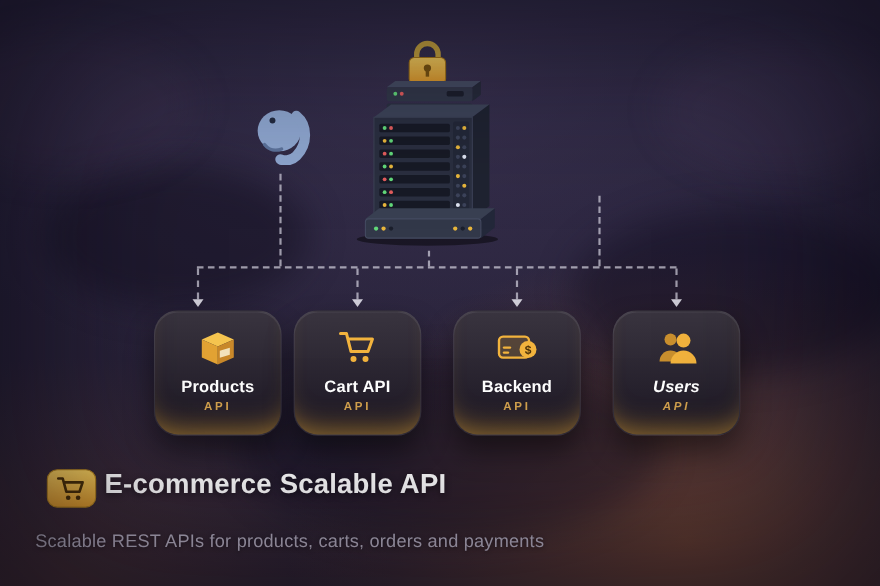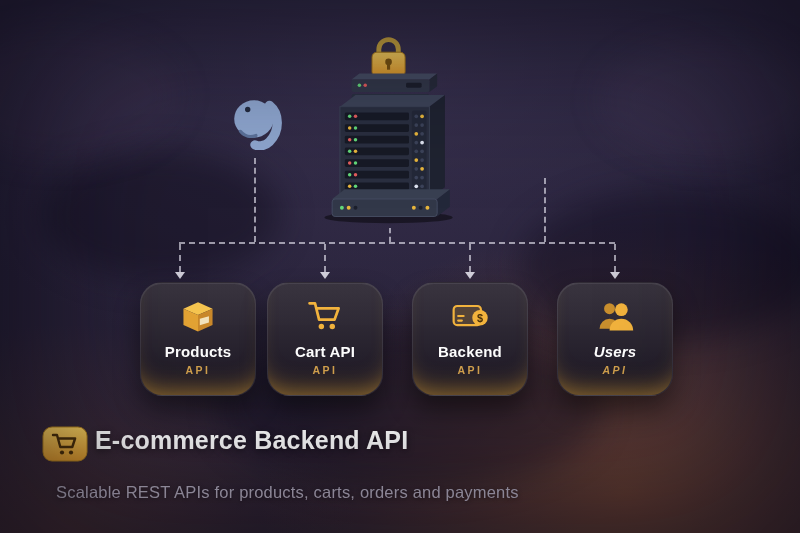--- a/index.html
+++ b/index.html
@@ -43,21 +43,21 @@
       inset 0 1px 0 rgba(255,255,255,0.08);
     display:flex;flex-direction:column;align-items:center;padding-top:13px;box-sizing:border-box;}
   .card .ic{height:40px;display:flex;align-items:center;justify-content:center;}
   .card-title{margin-top:7px;color:#ffffff;font-size:15px;font-weight:700;letter-spacing:0.2px;}
   .card-tag{margin-top:4px;color:#d2a14e;font-size:10.5px;font-weight:700;letter-spacing:2.5px;}
 
   
   .brand-icon{position:absolute;left:42px;top:424px;}
   .page-title{position:absolute;left:95px;top:426px;color:#ffffff;font-size:25px;font-weight:800;
     letter-spacing:0.2px;text-shadow:0 2px 6px rgba(0,0,0,0.5);}
-  .page-subtitle{position:absolute;left:56px;top:483px;color:#bdb6c8;font-size:16.5px;
+  .page-subtitle{position:absolute;left:32px;top:483px;color:#bdb6c8;font-size:16.5px;
     letter-spacing:0.2px;text-shadow:0 1px 4px rgba(0,0,0,0.5);}
 </style>
 </head>
 <body>
 
 <div class="stage">
   <div class="cloud c1"></div>
   <div class="cloud c2"></div>
   <div class="cloud c3"></div>
   <div class="cloud c4"></div>
@@ -236,15 +236,15 @@
         <linearGradient id="goldGrad2" x1="0" y1="0" x2="0" y2="1">
           <stop offset="0" stop-color="#F7CF5E"></stop>
             <stop offset="1" stop-color="#DE9A2B"></stop>
         </linearGradient>
       </defs>
       <path d="M11 11 h4 l3.3 12 h12 l2.8-8.5 H16.5" fill="none" stroke="#4A3008" stroke-width="2.4" stroke-linecap="round" stroke-linejoin="round"></path>
       <circle cx="20" cy="28.5" r="2.1" fill="#4A3008"></circle>
       <circle cx="29" cy="28.5" r="2.1" fill="#4A3008"></circle>
     </svg>
   </div>
-  <div class="page-title">E-commerce Backend API</div>
+  <div class="page-title">E-commerce Scalable API</div>
   <div class="page-subtitle">Scalable REST APIs for products, carts, orders and payments</div>
 </div>
 
 </body></html>

